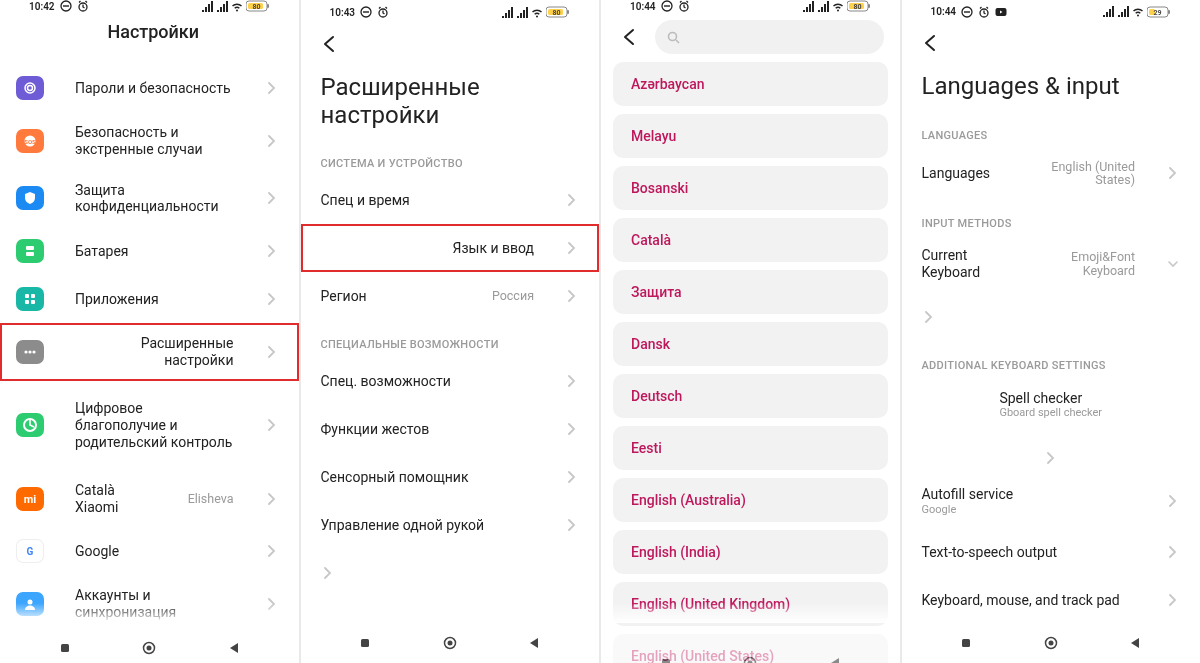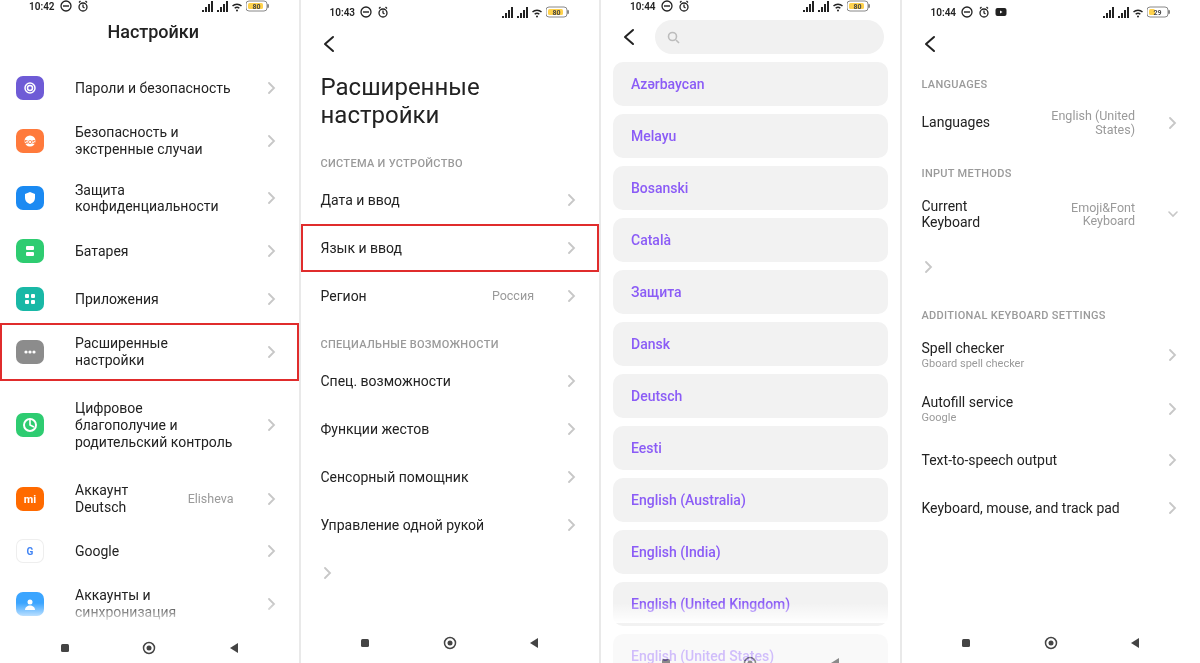--- a/index.html
+++ b/index.html
@@ -29,25 +29,25 @@
   .list { }
   .item { display: flex; align-items: center; padding: 12px 20px 12px 16px; gap: 31px; min-height: 48px; cursor: pointer; }
   .item .icon-box { width: 28px; height: 24px; border-radius: 7px; display: flex; align-items: center; justify-content: center; flex: 0 0 28px; }
   .item .label { flex: 1; font-size: 14px; color: #222; line-height: 1.2; }
   .item .value { font-size: 12.5px; color: #9a9a9a; text-align: right; line-height: 1.1; }
   .chev { flex: 0 0 14px; display: flex; align-items: center; justify-content: center; }
 
   .item.no-icon { padding-left: 20px; }
   .spacer { height: 20px; }
 
-  .highlight { outline: 2.5px solid #e02c2c; outline-offset: -2px; }
+  .highlight { outline: 2.5px solid #e02c2c; outline-offset: -2px; text-align: right; }
 
   
   .lang-list { padding: 0 12px; display: flex; flex-direction: column; gap: 8px; }
-  .lang-pill { background: #f2f2f2; border-radius: 10px; padding: 14px 18px; font-size: 14px; color: #8b5cf6; font-weight: 500; cursor: pointer; }
+  .lang-pill { background: #f2f2f2; border-radius: 10px; padding: 14px 18px; font-size: 14px; color: #be185d; font-weight: 500; cursor: pointer; }
 
   
   .navbar { height: 40px; display: flex; align-items: center; justify-content: space-evenly; margin-top: auto; background: #fff; }
   .navbar .nbtn { width: 40px; height: 30px; display: flex; align-items: center; justify-content: center; cursor: pointer; }
 
   .scrollfade { pointer-events: none; position: absolute; left: 0; right: 0; bottom: 40px; height: 20px; background: linear-gradient(rgba(255,255,255,0),#fff); }
 
 </style>
 </head>
 <body>
@@ -257,21 +257,21 @@
       </div>
     </div>
   <div class="spacer"></div>
   <div class="list" id="s1list3">
       <div class="item">
         <span class="icon-box" style="background:#ff6a00;">
           <svg width="18" height="18" viewBox="0 0 18 18">
             <text x="9" y="13" font-size="11" text-anchor="middle" fill="#fff" font-weight="700">mi</text>
           </svg>
         </span>
-        <span class="label">Аккаунт Deutsch</span>
+        <span class="label">Català Xiaomi</span>
         <span class="value">Elisheva</span>
         <span class="chev">
           <svg width="8" height="12">
             <use href="#chev"></use>
           </svg>
         </span>
       </div>
       <div class="item">
         <span class="icon-box" style="background:#fff;box-shadow:0 0 0 1px #eee inset;">
           <svg width="18" height="18" viewBox="0 0 18 18">
@@ -363,21 +363,21 @@
     <div class="back-btn">
         <svg width="14" height="18">
           <use href="#back"></use>
         </svg>
       </div>
   </div>
   <div class="page-title">Расширенные настройки</div>
   <div class="section-label">СИСТЕМА И УСТРОЙСТВО</div>
   <div class="list" id="s2list1">
       <div class="item no-icon">
-        <span class="label">Дата и ввод</span>
+        <span class="label">Спец и время</span>
         <span class="chev">
           <svg width="8" height="12">
             <use href="#chev"></use>
           </svg>
         </span>
       </div>
       <div class="item no-icon highlight">
         <span class="label">Язык и ввод</span>
         <span class="chev">
           <svg width="8" height="12">
@@ -585,20 +585,21 @@
         </span>
     </div>
   </div>
   <div class="header-row">
     <div class="back-btn">
         <svg width="14" height="18">
           <use href="#back"></use>
         </svg>
       </div>
   </div>
+  <div class="page-title">Languages &amp; input</div>
   <div class="section-label">LANGUAGES</div>
   <div class="item no-icon">
     <span class="label">Languages</span>
     <span class="value">English (United States)</span>
     <span class="chev">
         <svg width="8" height="12">
           <use href="#chev"></use>
         </svg>
       </span>
   </div>
@@ -613,21 +614,21 @@
       </span>
   </div>
   <div class="item no-icon">
     <span class="chev">
         <svg width="8" height="12">
           <use href="#chev"></use>
         </svg>
       </span>
   </div>
   <div class="section-label small">ADDITIONAL KEYBOARD SETTINGS</div>
-  <div class="item no-icon" style="flex-direction:row;align-items:center;">
+  <div class="item no-icon" style="flex-direction:column;align-items:center;">
     <span class="label" style="display:flex;flex-direction:column;">
       <span>Spell checker</span>
       <span style="font-size:11px;color:#9a9a9a">Gboard spell checker</span>
     </span>
     <span class="chev">
         <svg width="8" height="12">
           <use href="#chev"></use>
         </svg>
       </span>
   </div>

